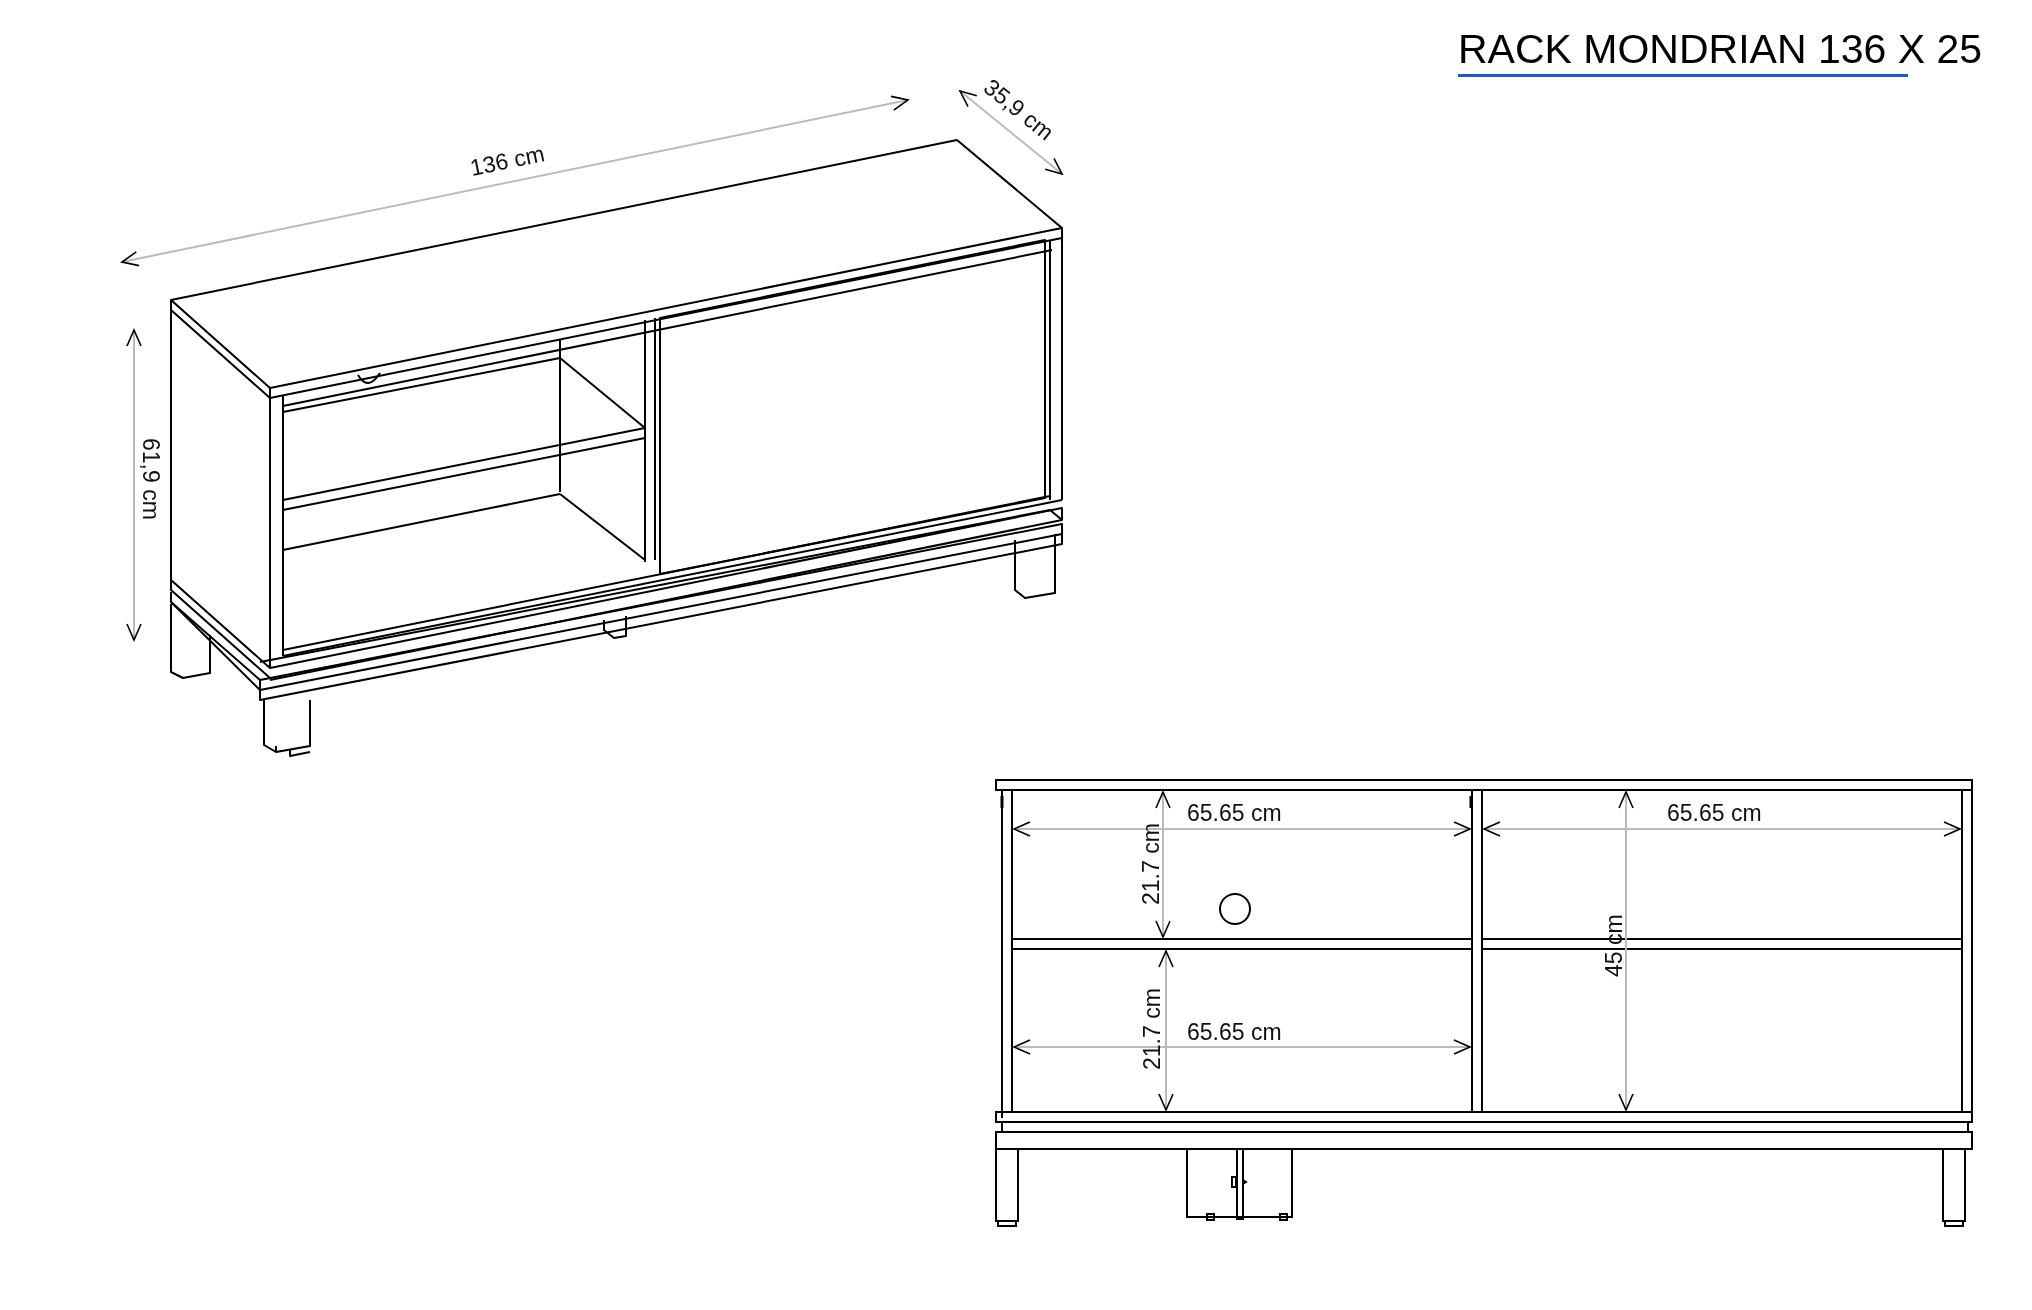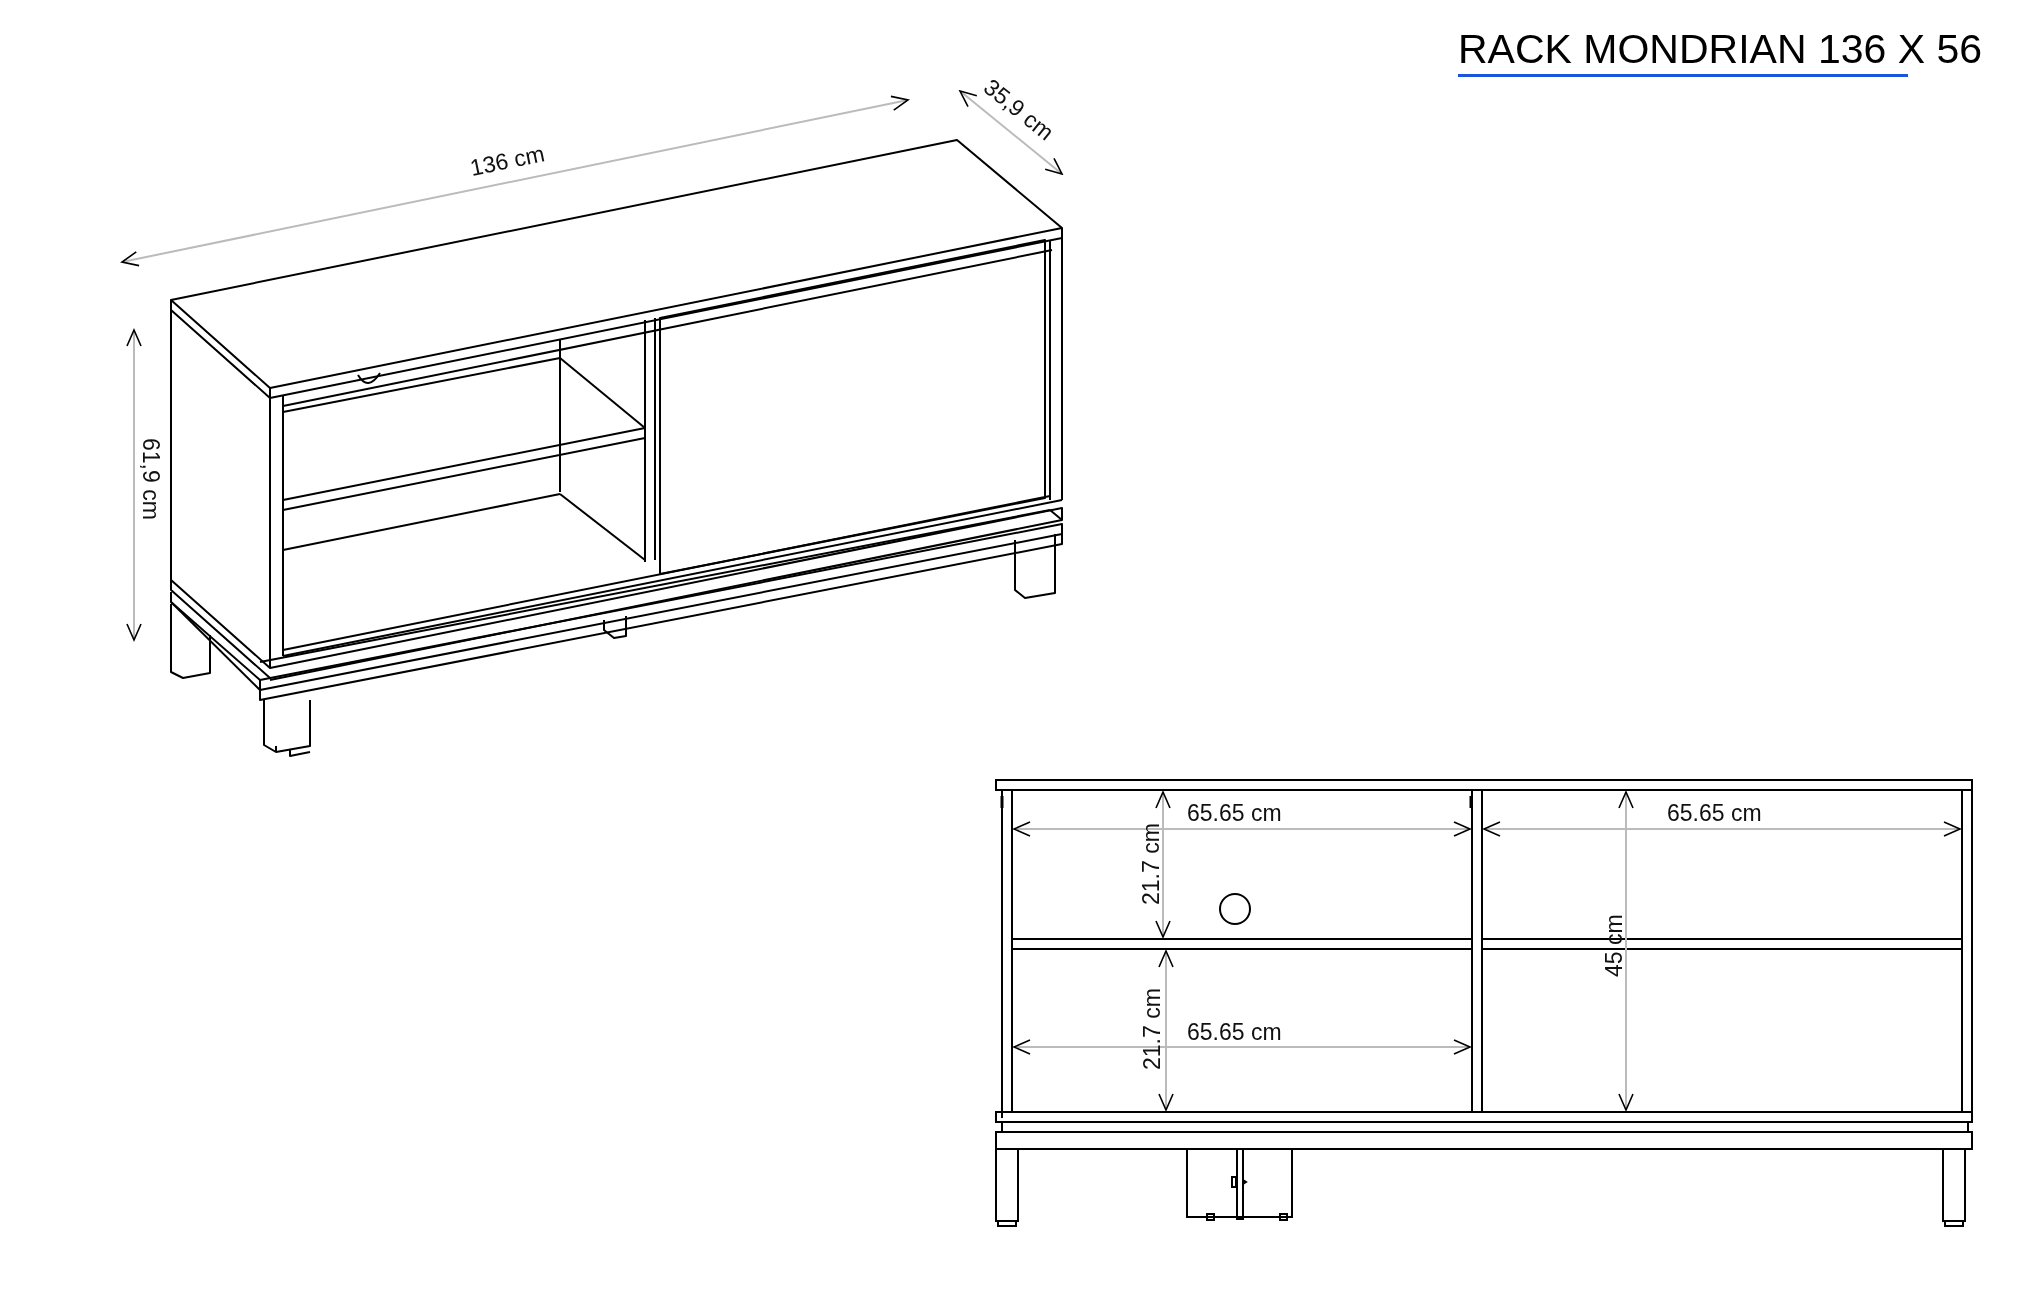--- a/index.html
+++ b/index.html
@@ -8,21 +8,21 @@
   .title { position: absolute; left: 1458px; top: 26px; font-size: 41px; color: #000;
            letter-spacing: 0px; white-space: nowrap; }
   .title-underline { position: absolute; left: 1458px; top: 74px; width: 450px; height: 3px;
                      background: #1a56db; }
   svg.drawing { position: absolute; left: 0; top: 0; }
   .dimtext { font-family: "Liberation Sans", sans-serif; font-size: 23px; fill: #111; }
 </style>
 </head>
 <body>
 
-<div class="title">RACK MONDRIAN 136 X 56</div>
+<div class="title">RACK MONDRIAN 136 X 25</div>
 <div class="title-underline"></div>
 
 <svg class="drawing" width="2032" height="1310" viewBox="0 0 2032 1310">
   <defs>
     <marker id="arr" viewBox="0 0 20 20" refX="18" refY="10" markerWidth="20" markerHeight="20" markerUnits="userSpaceOnUse" orient="auto-start-reverse">
       <path d="M2,3 L18,10 L2,17" fill="none" stroke="#000" stroke-width="1.6"></path>
     </marker>
   </defs>
 
   <g fill="none" stroke="#000" stroke-width="2" stroke-linejoin="round">

